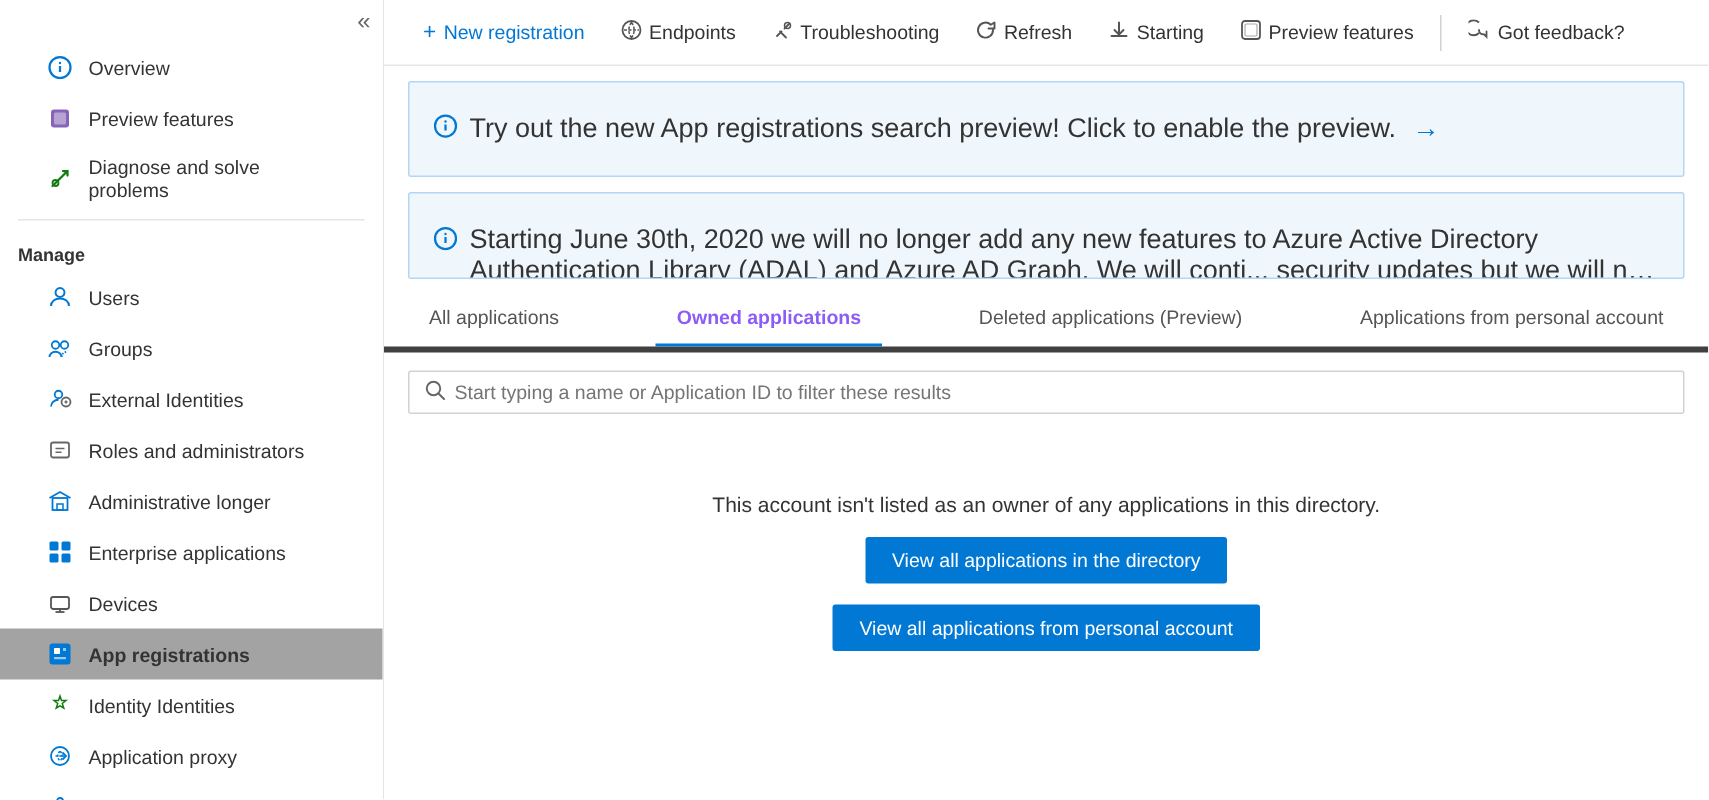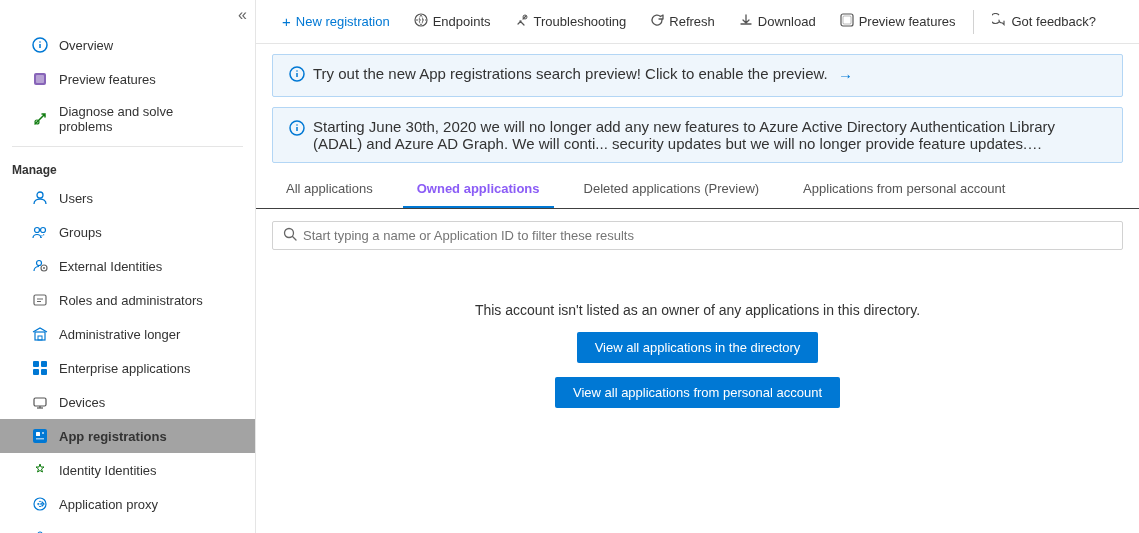--- a/index.html
+++ b/index.html
@@ -93,44 +93,45 @@
     }
     .content-area {
       flex: 1;
       overflow-y: auto;
       padding: 0;
     }
     
     .info-banner {
       background: #eff6fc;
       border: 1px solid #b3d6f5;
-      padding: 10px 16px;
+      padding: 20px 16px;
       margin: 10px 16px 8px;
       border-radius: 2px;
       display: flex;
       align-items: flex-start;
       gap: 8px;
-      font-size: 15px;
+      font-size: 18px;
       color: #333;
     }
     .info-icon {
       color: #0078d4;
       font-size: 16px;
       flex-shrink: 0;
       margin-top: 1px;
     }
     .info-arrow { color: #0078d4; margin-left: 6px; }
     
     .tabs-bar {
       display: flex;
       align-items: center;
       padding: 0 16px;
-      border-bottom: 1px solid #404040;
-      gap: 16px;
+      border-bottom: 4px solid #404040;
+      gap: 0;
       margin-top: 8px;
+      justify-content: space-between;
     }
     .tab-item {
       padding: 10px 14px;
       font-size: 13px;
       cursor: pointer;
       color: #555;
       border-bottom: 2px solid transparent;
       white-space: nowrap;
     }
     .tab-item.active {
@@ -382,21 +383,21 @@
       </span>
       <span>Refresh</span>
     </button>
     <button class="toolbar-btn">
       <span>
         <svg width="14" height="14" viewBox="0 0 14 14" fill="none">
             <path d="M7 2v7M4 7l3 3 3-3" stroke="#555" stroke-width="1.3" stroke-linecap="round" stroke-linejoin="round"></path>
             <path d="M2 11h10" stroke="#555" stroke-width="1.3" stroke-linecap="round"></path>
           </svg>
       </span>
-      <span>Download</span>
+      <span>Starting</span>
     </button>
     <button class="toolbar-btn">
       <span>
         <svg width="14" height="14" viewBox="0 0 14 14" fill="none">
             <rect x="1" y="1" width="12" height="12" rx="2" stroke="#555" stroke-width="1.2"></rect>
             <rect x="3" y="3" width="8" height="8" rx="1" stroke="#555" stroke-width="0.8" opacity="0.5"></rect>
           </svg>
       </span>
       <span>Preview features</span>
     </button>

